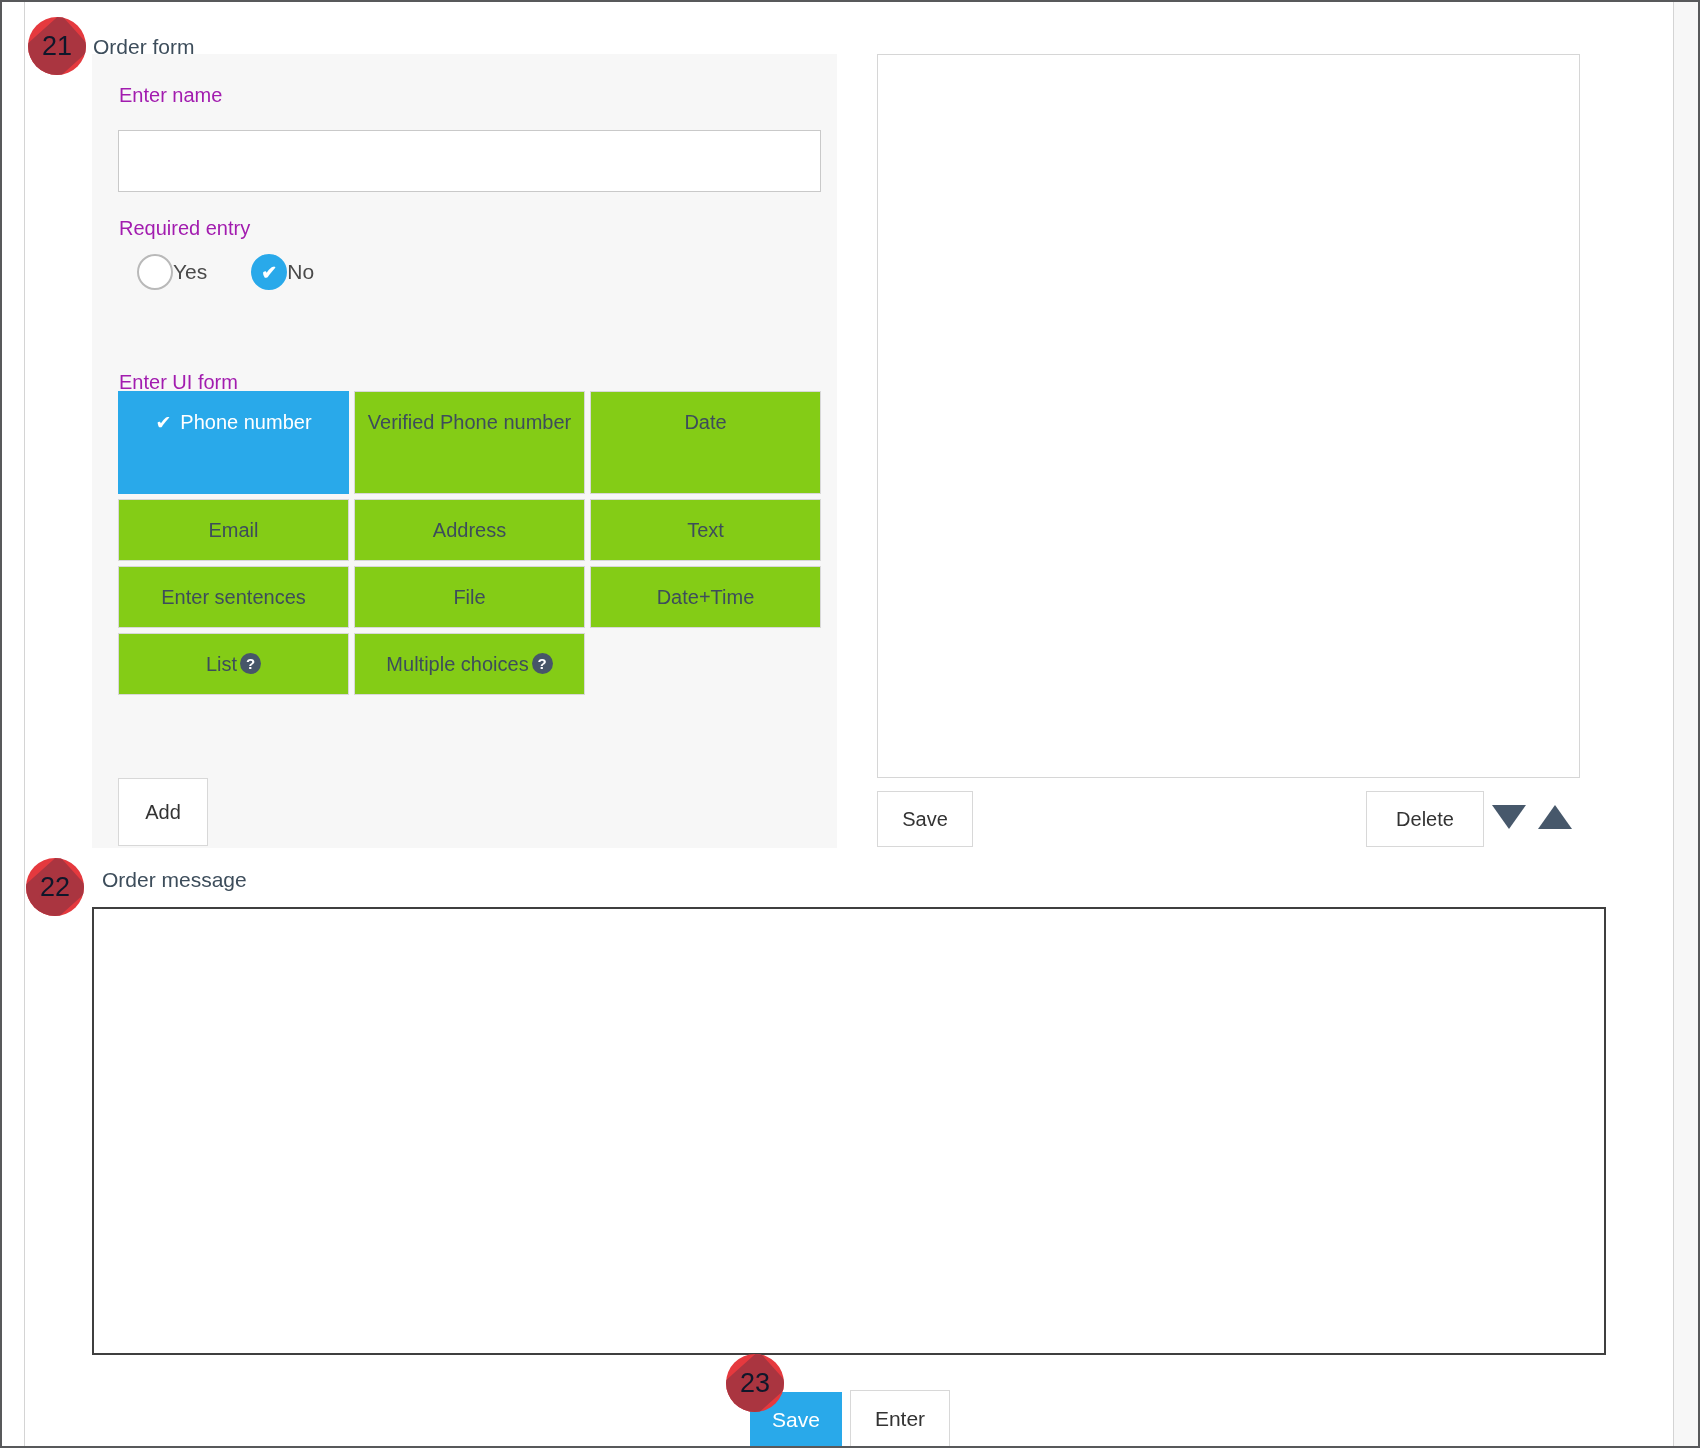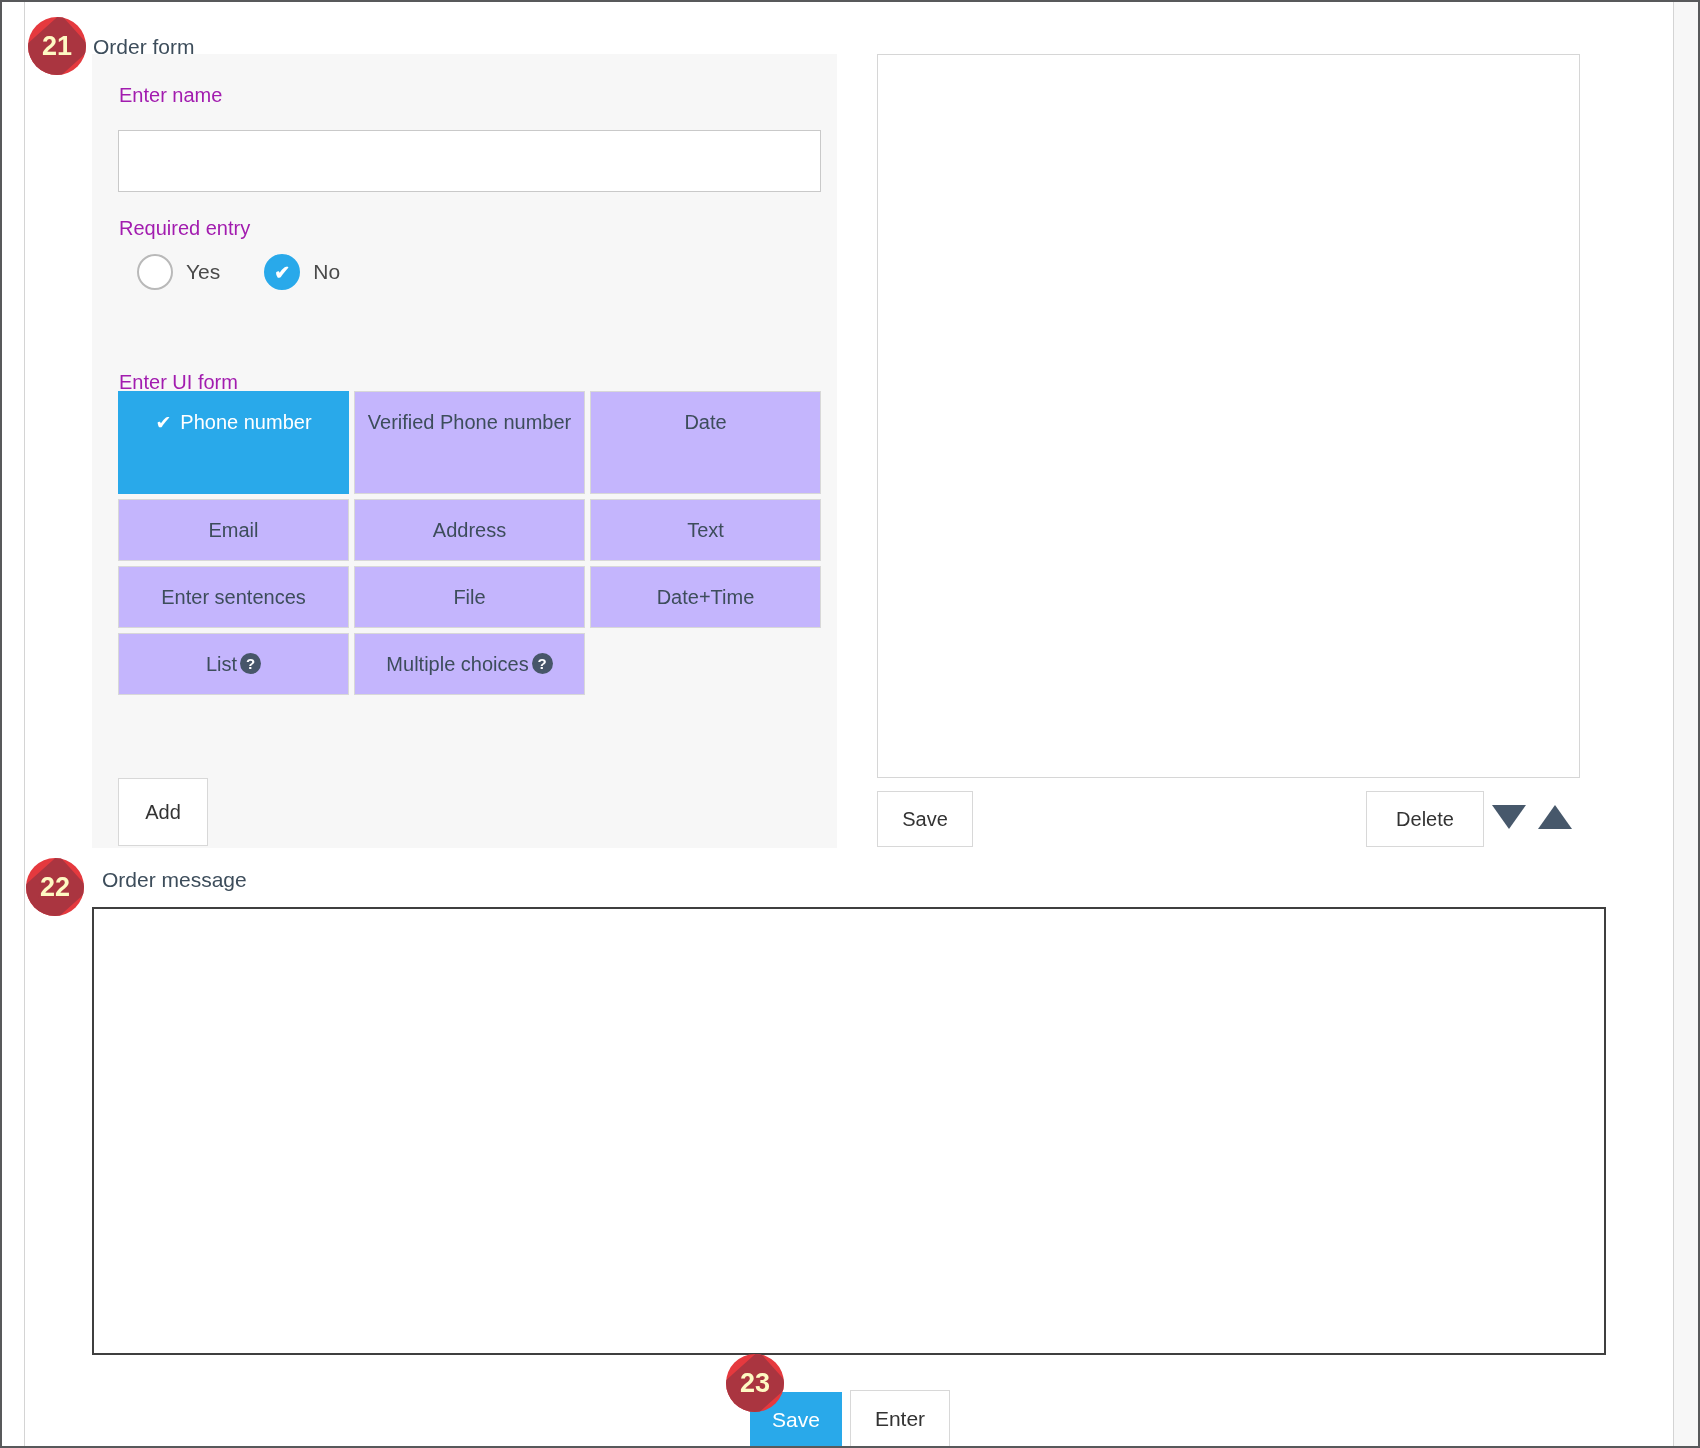--- a/index.html
+++ b/index.html
@@ -17,21 +17,21 @@
   .badge {
     position:absolute; width:58px; height:58px; border-radius:50%;
     background:#e5393e; overflow:hidden; z-index:5;
     display:flex; align-items:center; justify-content:center;
   }
   .badge::before {
     content:""; position:absolute; width:110px; height:46px; background:#aa3540;
     left:-48px; top:28px; transform:rotate(-42deg);
   }
   .badge span {
-    position:relative; color:#fef9c3; font-size:27px; font-weight:bold;
+    position:relative; color:#0f172a; font-size:27px; font-weight:normal;
     text-shadow:-2px 2px 0 #aa3540;
   }
   .badge-21 { left:26px; top:15px; }
   .badge-22 { left:24px; top:856px; }
   .badge-23 { left:724px; top:1352px; }
 
   .section-title { position:absolute; font-size:21px; color:#3d4d5b; }
   .title-order-form { left:91px; top:33px; }
   .title-order-message { left:100px; top:866px; }
 
@@ -52,30 +52,30 @@
   }
 
   .radio-row { position:absolute; left:45px; top:200px; display:flex; align-items:center; }
   .radio-circle {
     width:36px; height:36px; border-radius:50%;
     background:#ffffff; border:2px solid #b9b9b9; display:inline-flex;
     align-items:center; justify-content:center; cursor:pointer; flex:none;
   }
   .radio-circle.checked { background:#29a9ea; border:2px solid #29a9ea; }
   .radio-circle .check { color:#ffffff; font-size:19px; font-weight:bold; }
-  .radio-label { font-size:21px; color:#4a4a4a; margin-left:13px; }
+  .radio-label { font-size:21px; color:#4a4a4a; margin-left:0; }
   .radio-gap { width:44px; flex:none; }
 
   .ui-grid {
     position:absolute; left:26px; top:337px; width:703px;
     display:grid; grid-template-columns:repeat(3,1fr);
     grid-template-rows:103px 62px 62px 62px; gap:5px;
   }
   .ui-cell {
-    background:#c4b5fd; border:1px solid #d8d8d8; color:#3d4d5b; font-size:20px;
+    background:#84cc16; border:1px solid #d8d8d8; color:#3d4d5b; font-size:20px;
     display:flex; align-items:center; justify-content:center; cursor:pointer;
     text-align:center; line-height:29px; padding:0 8px;
   }
   .ui-cell.tall { align-items:flex-start; padding-top:16px; }
   .ui-cell.selected { background:#29a9ea; border-color:#29a9ea; color:#ffffff; }
   .check-icon { margin-right:9px; font-size:19px; }
   .help-icon {
     display:inline-block; width:21px; height:21px; border-radius:50%;
     background:#475669; color:#ffffff; font-size:15px; font-weight:bold;
     line-height:21px; text-align:center; margin-left:3px; transform:translateY(-1px);

